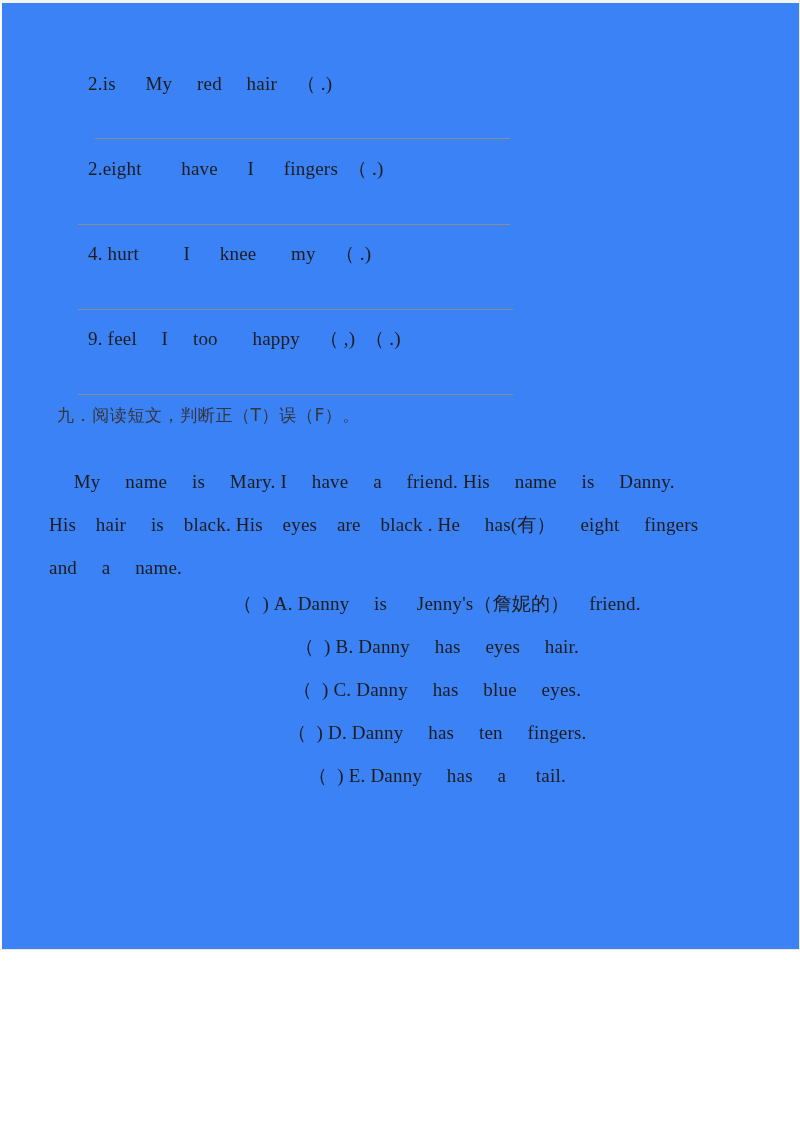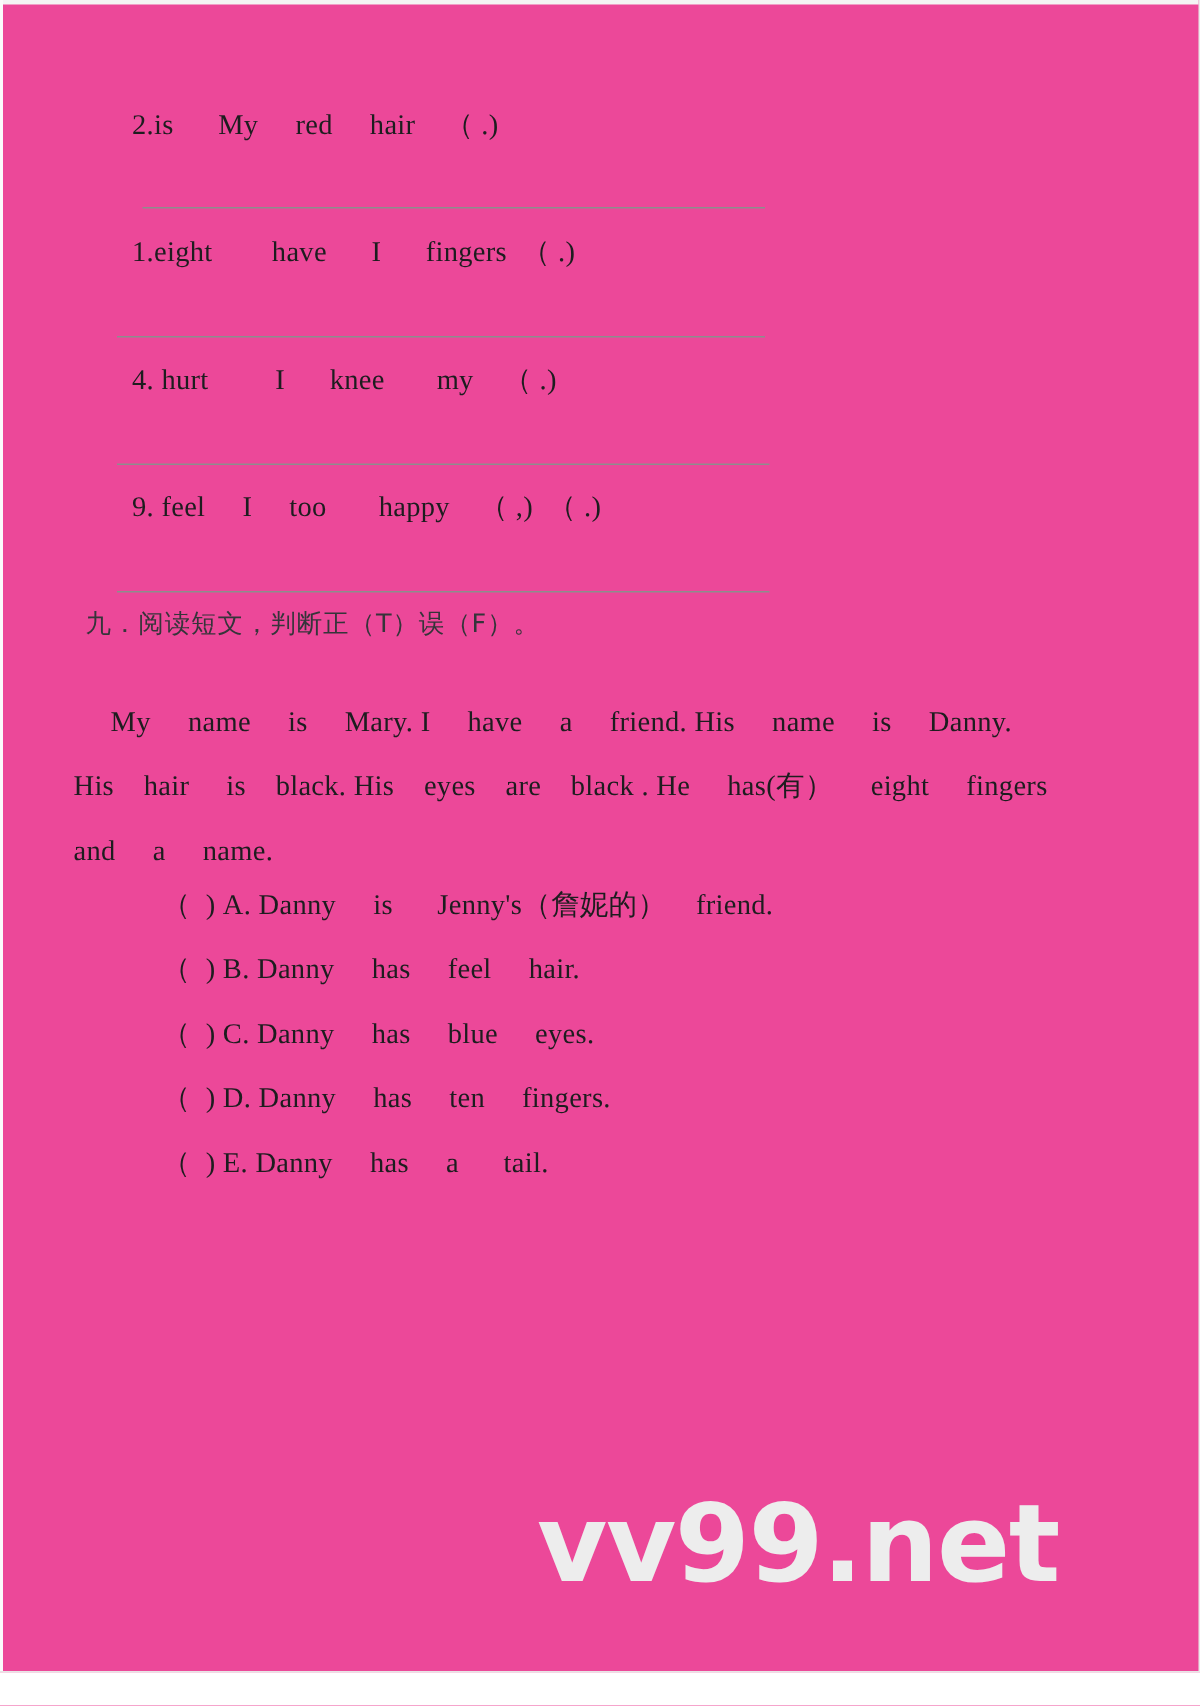--- a/index.html
+++ b/index.html
@@ -3,22 +3,22 @@
 <meta charset="utf-8">
 <style>
   html, body {
     margin: 0;
     padding: 0;
     background: #ffffff;
   }
   .page {
     position: relative;
     width: 800px;
-    height: 1115px;
-    background: #ec4899;
+    height: 950px;
+    background: #3b82f6;
     overflow: hidden;
     box-sizing: border-box;
     border-right: 1px solid #e9e9e9;
     border-bottom: 1px solid #e6e6e6;
     font-family: "Liberation Serif", "DejaVu Serif", serif;
     color: #1d1d1f;
   }
   
   .scan-edge-top {
     position: absolute;
@@ -83,23 +83,24 @@
   .passage-line {
     font-size: 19px;
     line-height: 43px;
     white-space: pre;
     letter-spacing: 0.2px;
   }
 
   
   .tf-options {
     position: absolute;
-    left: 108px;
+    left: 92px;
     top: 589px;
     width: 690px;
+    text-align: center;
   }
   .tf-row {
     height: 43px;
     font-size: 19px;
     line-height: 30px;
     white-space: pre;
     letter-spacing: 0.2px;
   }
 
   
@@ -124,21 +125,21 @@
   <div class="scan-edge-top"></div>
   <div class="scan-edge-left"></div>
 
   <div class="reorder-block">
 
     <div class="reorder-item">
       <div class="reorder-words">2.is      My     red     hair    （ .)</div>
     </div>
 
     <div class="reorder-item">
-      <div class="reorder-words">1.eight        have      I      fingers  （ .)</div>
+      <div class="reorder-words">2.eight        have      I      fingers  （ .)</div>
     </div>
 
     <div class="reorder-item">
       <div class="reorder-words">4. hurt         I      knee       my    （ .)</div>
     </div>
 
     <div class="reorder-item">
       <div class="reorder-words">9. feel     I     too       happy    （ ,)  （ .)</div>
     </div>
   </div>
@@ -151,21 +152,21 @@
   <div class="section-heading">九．阅读短文，判断正（T）误（F）。</div>
 
   <div class="passage">
     <div class="passage-line">     My     name     is     Mary. I     have     a     friend. His     name     is     Danny.</div>
     <div class="passage-line">His    hair     is    black. His    eyes    are    black . He     has(有）     eight     fingers</div>
     <div class="passage-line">and     a     name.</div>
   </div>
 
   <div class="tf-options">
     <div class="tf-row">（  ) A. Danny     is      Jenny's（詹妮的）    friend.</div>
-    <div class="tf-row">（  ) B. Danny     has     feel     hair.</div>
+    <div class="tf-row">（  ) B. Danny     has     eyes     hair.</div>
     <div class="tf-row">（  ) C. Danny     has     blue     eyes.</div>
     <div class="tf-row">（  ) D. Danny     has     ten     fingers.</div>
     <div class="tf-row">（  ) E. Danny     has     a      tail.</div>
   </div>
 
   <div class="watermark">vv99.net</div>
 
 </div>
 
 </body></html>

